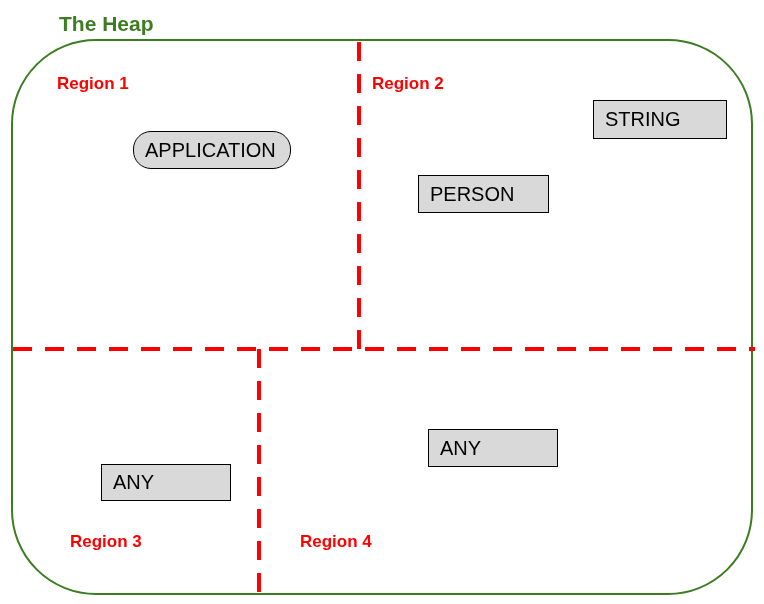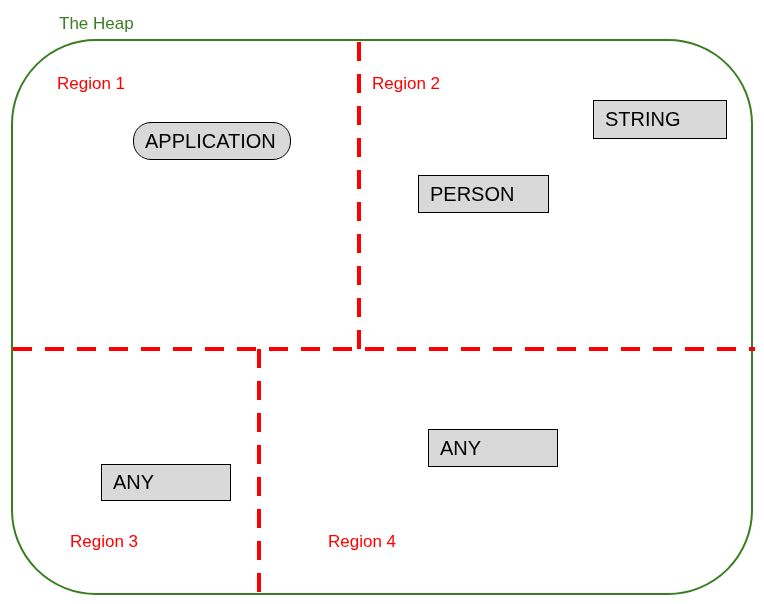--- a/index.html
+++ b/index.html
@@ -22,64 +22,64 @@
     width: 738px;
     height: 552px;
     border: 2px solid var(--boundary-green, #3C7D21);
     border-radius: 85px;
     box-sizing: content-box;
   }
   .heap-title {
     position: absolute;
     left: 59px;
     top: 14px;
-    font-size: 17px;
-    font-weight: normal;
+    font-size: 21px;
+    font-weight: bold;
     line-height: 20px;
     color: var(--boundary-green, #3C7D21);
     white-space: nowrap;
   }
   svg.dividers {
     position: absolute;
     left: 0;
     top: 0;
     width: 764px;
     height: 604px;
   }
   .divider {
     stroke: var(--divider-red, #FF0000);
     stroke-width: 4;
     stroke-dasharray: 19 13;
     fill: none;
   }
   .region-label {
     position: absolute;
     font-size: 17px;
-    font-weight: normal;
+    font-weight: bold;
     line-height: 20px;
     color: var(--divider-red, #FF0000);
     white-space: nowrap;
   }
   .region-1-label { left: 57px;  top: 74px;  }
   .region-2-label { left: 372px; top: 74px;  }
   .region-3-label { left: 70px;  top: 532px; }
-  .region-4-label { left: 328px; top: 532px; }
+  .region-4-label { left: 300px; top: 532px; }
   .obj-box {
     position: absolute;
     background: var(--box-fill, #D9D9D9);
     border: 1px solid var(--box-border, #000000);
     box-sizing: border-box;
     display: flex;
     align-items: center;
     padding-left: 11px;
     font-size: 20px;
     color: #000000;
     white-space: nowrap;
   }
-  .application-box { left: 133px; top: 122px; width: 158px; height: 38px; border-radius: 18px; }
+  .application-box { left: 133px; top: 131px; width: 158px; height: 38px; border-radius: 18px; }
   .string-box      { left: 593px; top: 100px; width: 134px; height: 39px; }
   .person-box      { left: 418px; top: 175px; width: 131px; height: 38px; }
   .any-box-r3      { left: 101px; top: 464px; width: 130px; height: 37px; }
   .any-box-r4      { left: 428px; top: 429px; width: 130px; height: 38px; }
 </style>
 </head>
 <body>
 
 <div class="canvas">
 

